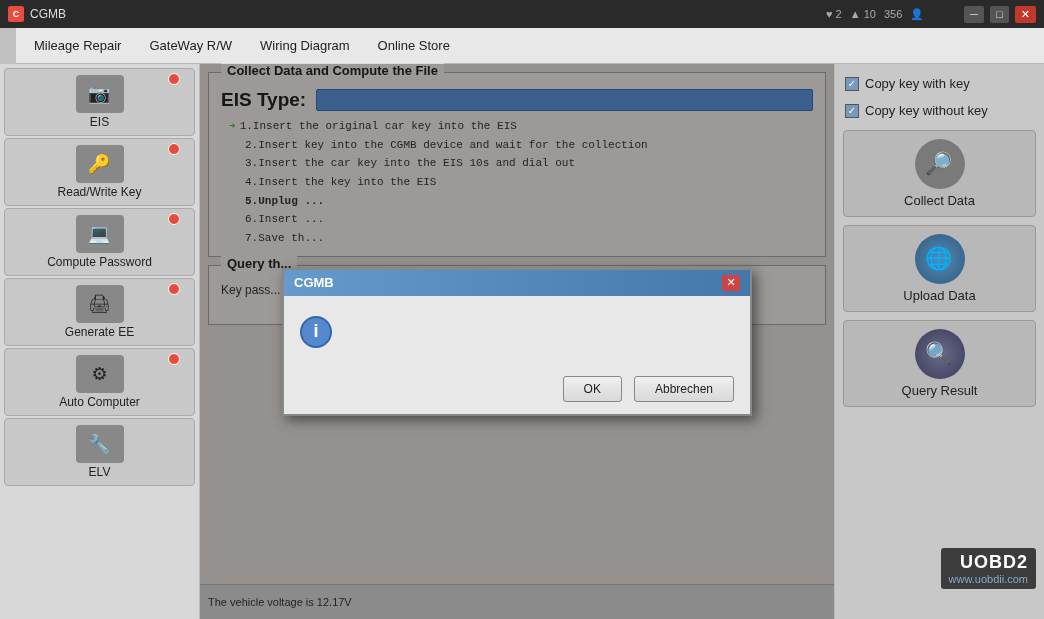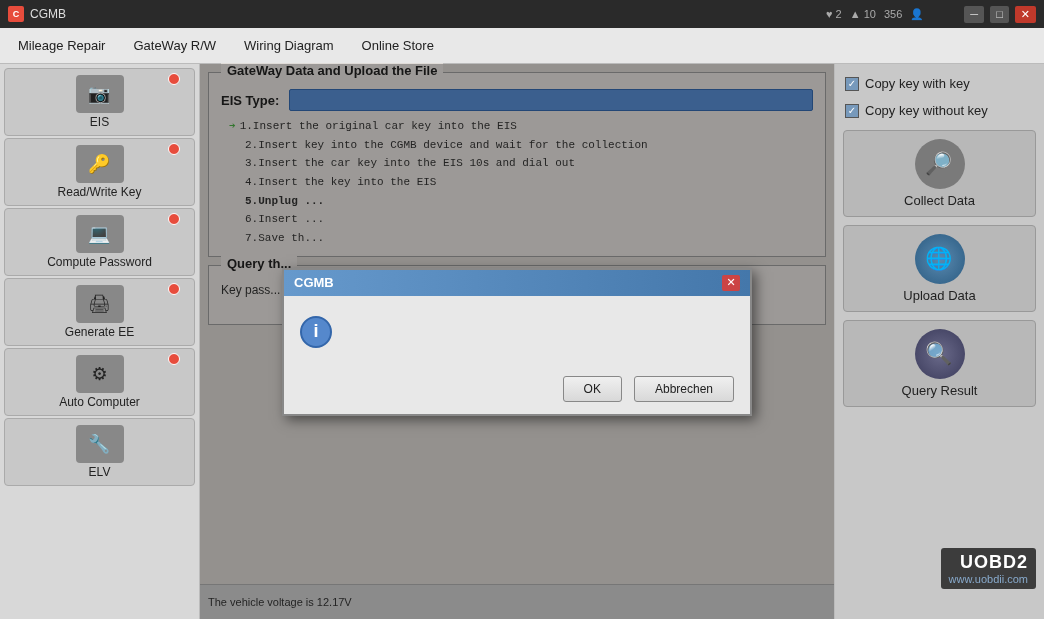--- a/index.html
+++ b/index.html
@@ -40,20 +40,21 @@
     }
 
     
     #menu-bar {
       background: #e8e8e8;
       height: 36px;
       display: flex;
       align-items: center;
       border-bottom: 1px solid #bbb;
       padding: 0 4px;
+      margin-left: 16px;
     }
     .menu-item {
       padding: 6px 14px;
       font-size: 13px;
       color: #222;
       cursor: pointer;
       border-radius: 3px;
     }
 
     
@@ -130,21 +131,21 @@
       color: #222;
     }
     .eis-type-row {
       display: flex;
       align-items: center;
       gap: 10px;
       margin-top: 8px;
       margin-bottom: 6px;
     }
     .eis-type-label {
-      font-size: 13px;
+      font-size: 19px;
       font-weight: bold;
       color: #222;
       white-space: nowrap;
     }
     .eis-progress-bar {
       flex: 1;
       height: 22px;
       background: #5588cc;
       border: 1px solid #3366aa;
       border-radius: 2px;
@@ -403,21 +404,21 @@
     </div>
     <div class="sidebar-item">
       <div class="item-icon">🔧</div>
       <span>ELV</span>
     </div>
   </div>
 
   <div id="content-area" style="position:relative;">
 
     <div id="collect-panel">
-      <span class="panel-title">GateWay Data and Upload the File</span>
+      <span class="panel-title">Collect Data and Compute the File</span>
       <div class="eis-type-row">
         <span class="eis-type-label">EIS Type:</span>
         <div class="eis-progress-bar"></div>
       </div>
       <div class="instructions">
         <div><span class="arrow-marker">➔</span><span>1.Insert the original car key into the EIS</span></div>
         <div><span style="margin-left:16px;">2.Insert key into the CGMB device and wait for the collection</span></div>
         <div><span style="margin-left:16px;">3.Insert the car key into the EIS 10s and dial out</span></div>
         <div><span style="margin-left:16px;">4.Insert the key into the EIS</span></div>
         <div><span style="margin-left:16px;font-weight:bold;">5.Unplug ...</span></div>

